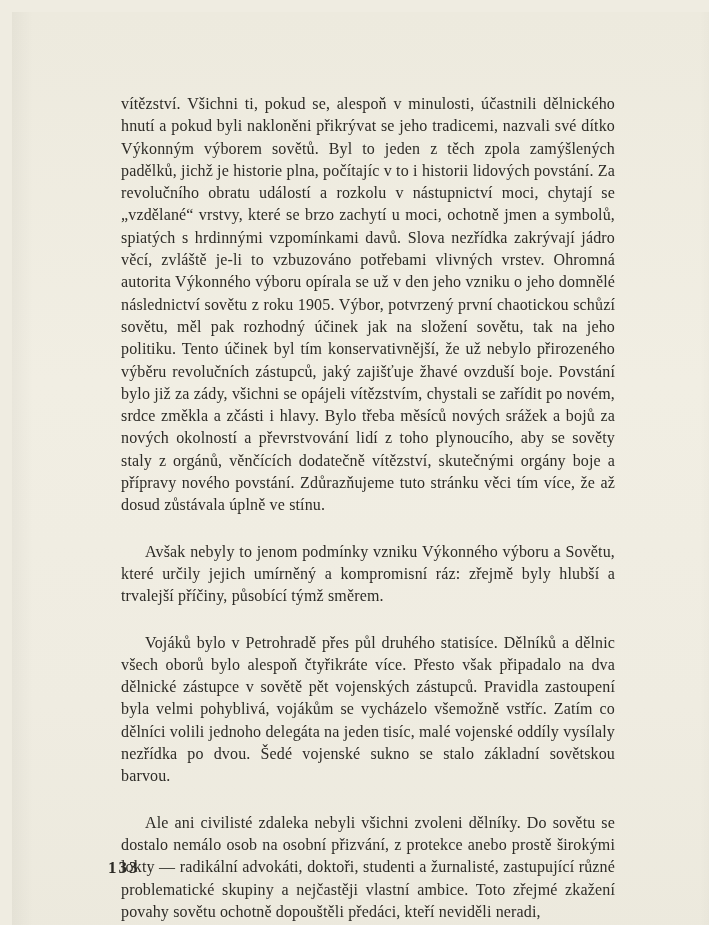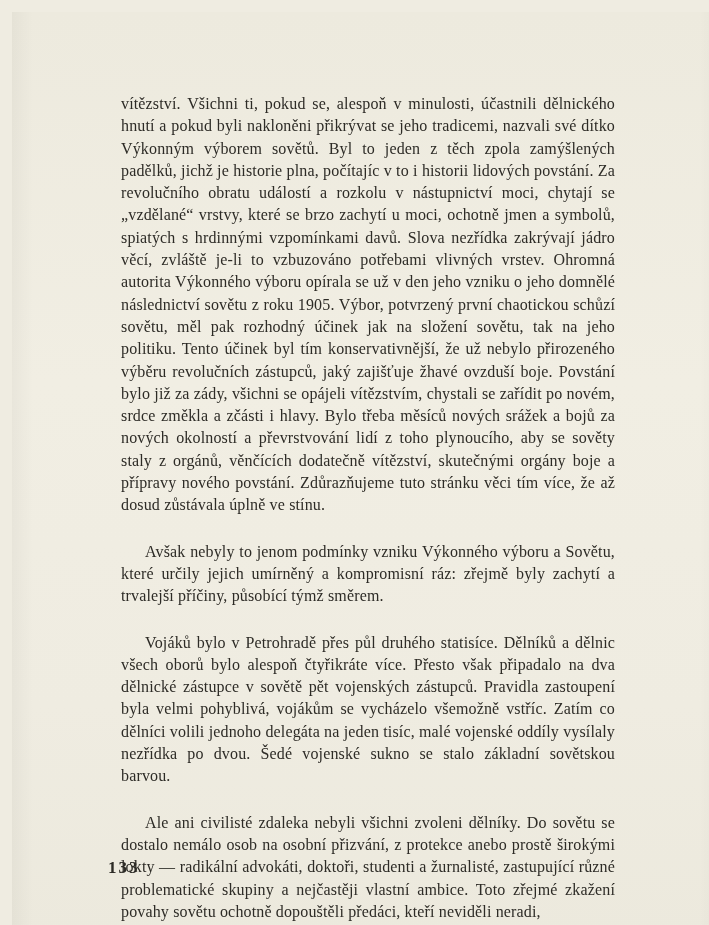--- a/index.html
+++ b/index.html
@@ -54,18 +54,18 @@
     font-weight: bold;
     letter-spacing: 2px;
   }
 </style>
 </head>
 <body>
 
 <div class="page">
   <div class="text-block">
       <p class="para">vítězství. Všichni ti, pokud se, alespoň v minulosti, účastnili dělnického hnutí a pokud byli nakloněni přikrývat se jeho tradicemi, nazvali své dítko Výkonným výborem sovětů. Byl to jeden z těch zpola zamýšlených padělků, jichž je historie plna, počítajíc v to i historii lidových povstání. Za revolučního obratu událostí a rozkolu v nástupnictví moci, chytají se „vzdělané“ vrstvy, které se brzo zachytí u moci, ochotně jmen a symbolů, spiatých s hrdinnými vzpomínkami davů. Slova nezřídka zakrývají jádro věcí, zvláště je-li to vzbuzováno potřebami vlivných vrstev. Ohromná autorita Výkonného výboru opírala se už v den jeho vzniku o jeho domnělé následnictví sovětu z roku 1905. Výbor, potvrzený první chaotickou schůzí sovětu, měl pak rozhodný účinek jak na složení sovětu, tak na jeho politiku. Tento účinek byl tím konservativnější, že už nebylo přirozeného výběru revolučních zástupců, jaký zajišťuje žhavé ovzduší boje. Povstání bylo již za zády, všichni se opájeli vítězstvím, chystali se zařídit po novém, srdce změkla a zčásti i hlavy. Bylo třeba měsíců nových srážek a bojů za nových okolností a převrstvování lidí z toho plynoucího, aby se sověty staly z orgánů, věnčících dodatečně vítězství, skutečnými orgány boje a přípravy nového povstání. Zdůrazňujeme tuto stránku věci tím více, že až dosud zůstávala úplně ve stínu.</p>
-      <p class="para indent">Avšak nebyly to jenom podmínky vzniku Výkonného výboru a Sovětu, které určily jejich umírněný a kompromisní ráz: zřejmě byly zachytí a trvalejší příčiny, působící týmž směrem.</p>
+      <p class="para indent">Avšak nebyly to jenom podmínky vzniku Výkonného výboru a Sovětu, které určily jejich umírněný a kompromisní ráz: zřejmě byly hlubší a trvalejší příčiny, působící týmž směrem.</p>
       <p class="para indent">Vojáků bylo v Petrohradě přes půl druhého statisíce. Dělníků a dělnic všech oborů bylo alespoň čtyřikráte více. Přesto však připadalo na dva dělnické zástupce v sovětě pět vojenských zástupců. Pravidla zastoupení byla velmi pohyblivá, vojákům se vycházelo všemožně vstříc. Zatím co dělníci volili jednoho delegáta na jeden tisíc, malé vojenské oddíly vysílaly nezřídka po dvou. Šedé vojenské sukno se stalo základní sovětskou barvou.</p>
       <p class="para indent">Ale ani civilisté zdaleka nebyli všichni zvoleni dělníky. Do sovětu se dostalo nemálo osob na osobní přizvání, z protekce anebo prostě širokými lokty — radikální advokáti, doktoři, studenti a žurnalisté, zastupující různé problematické skupiny a nejčastěji vlastní ambice. Toto zřejmé zkažení povahy sovětu ochotně dopouštěli předáci, kteří neviděli neradi,</p>
     </div>
   <div class="page-number">133</div>
 </div>
 
 </body></html>

